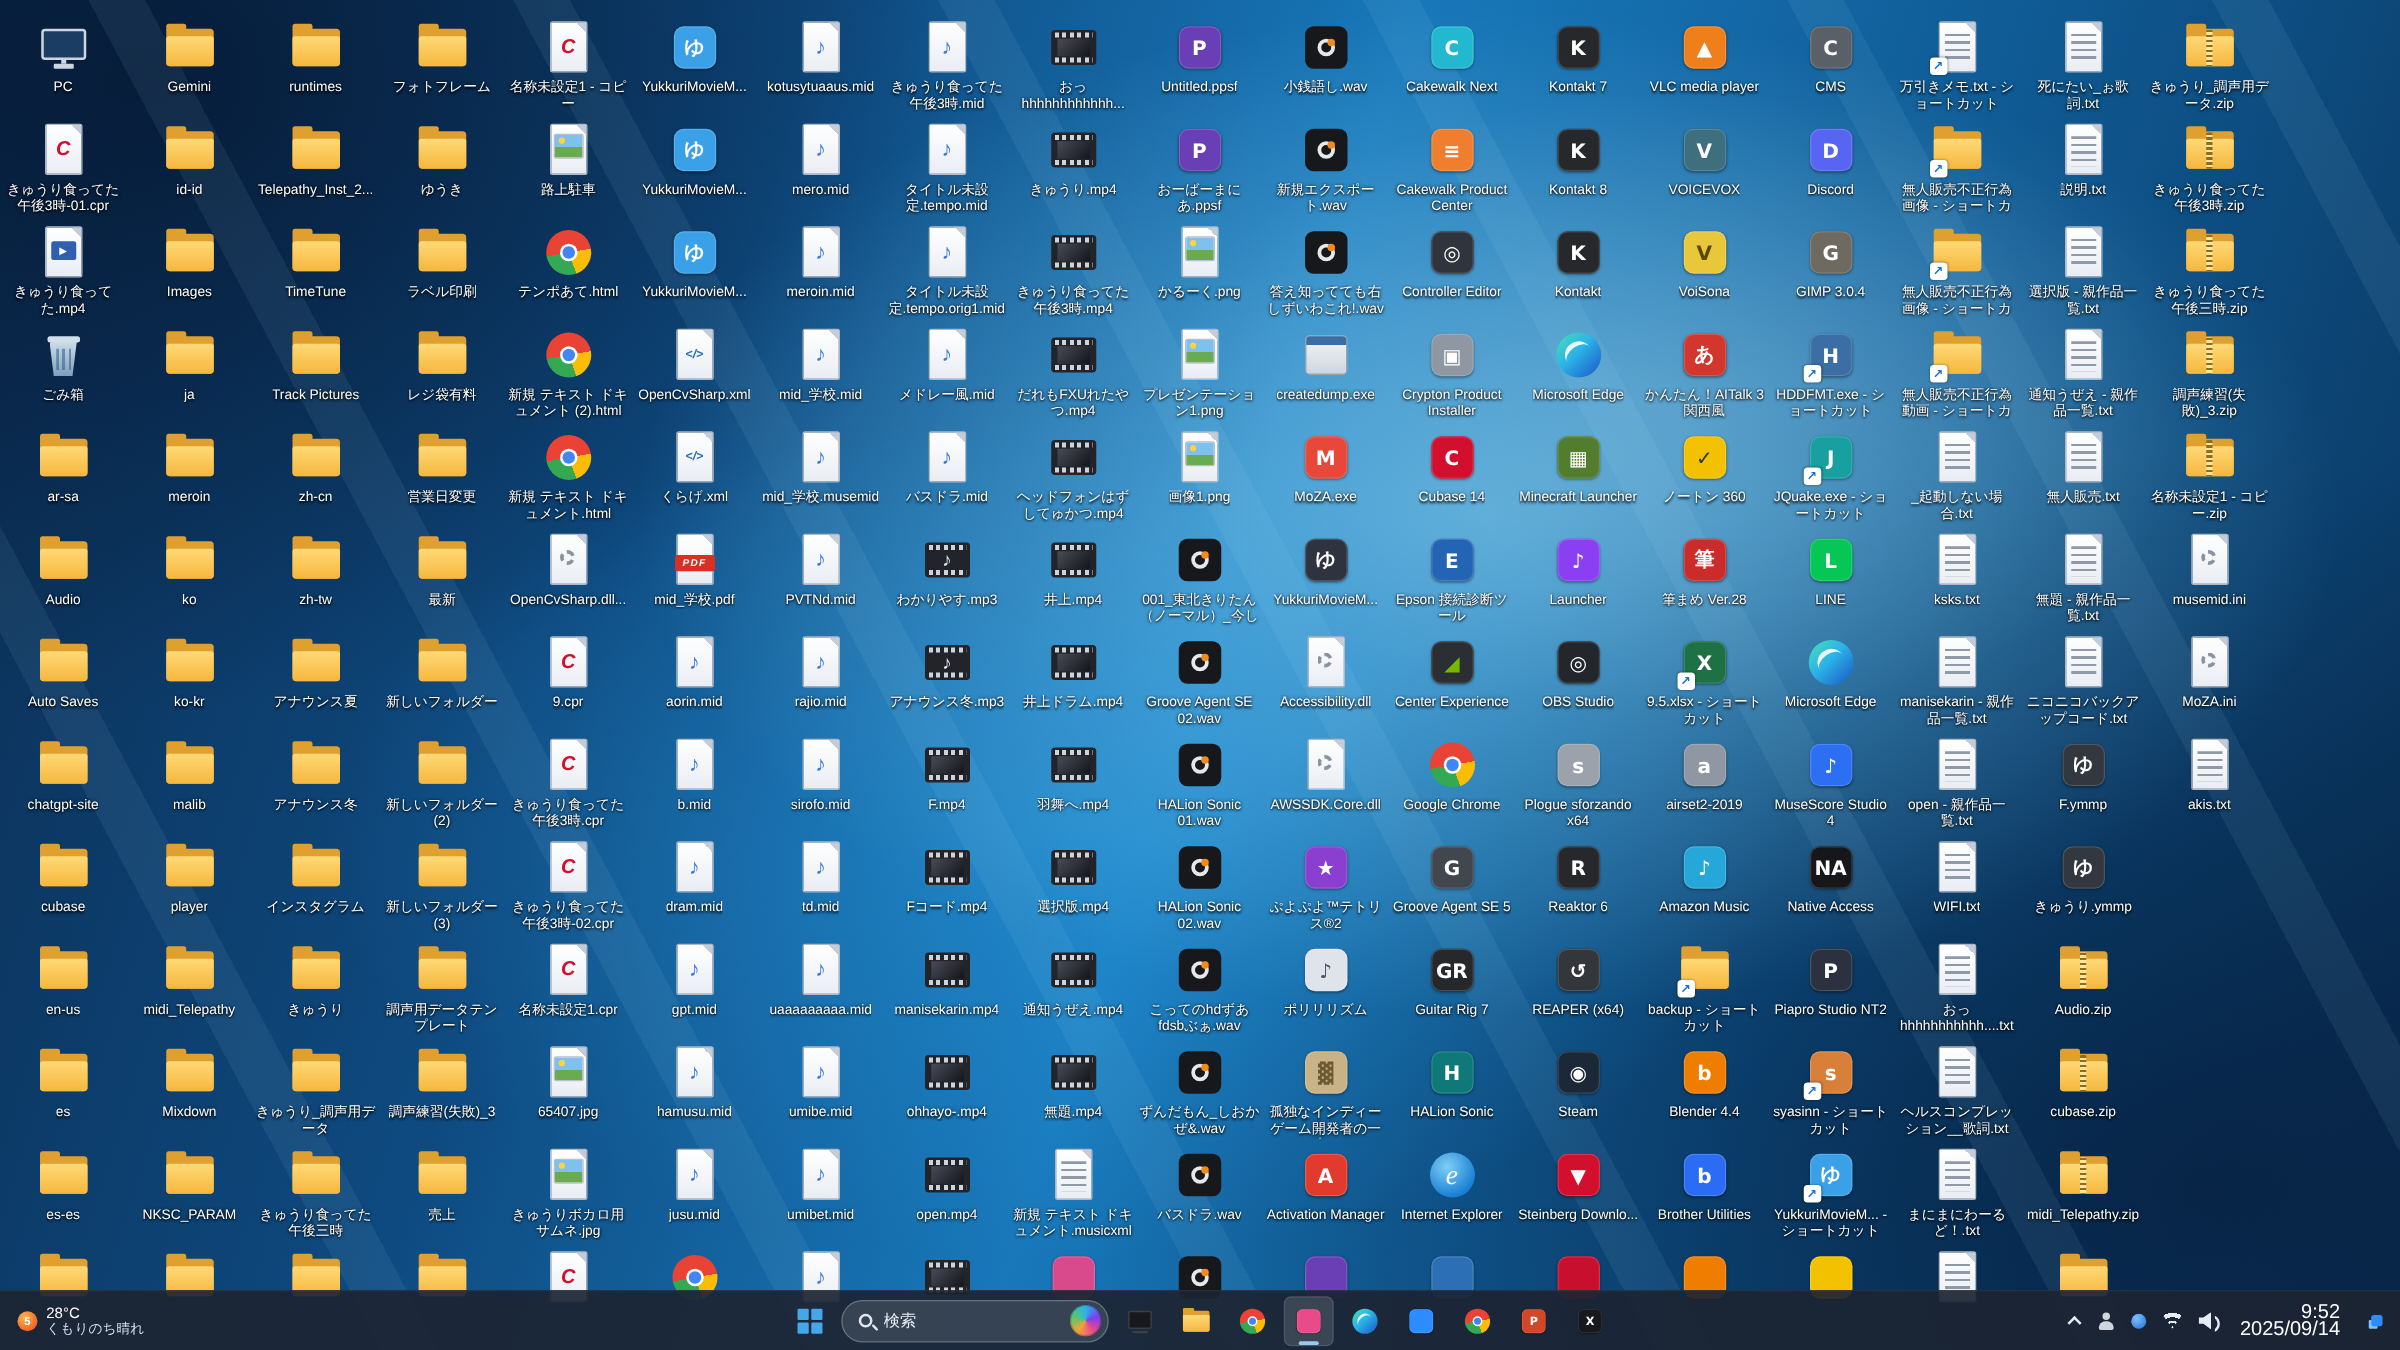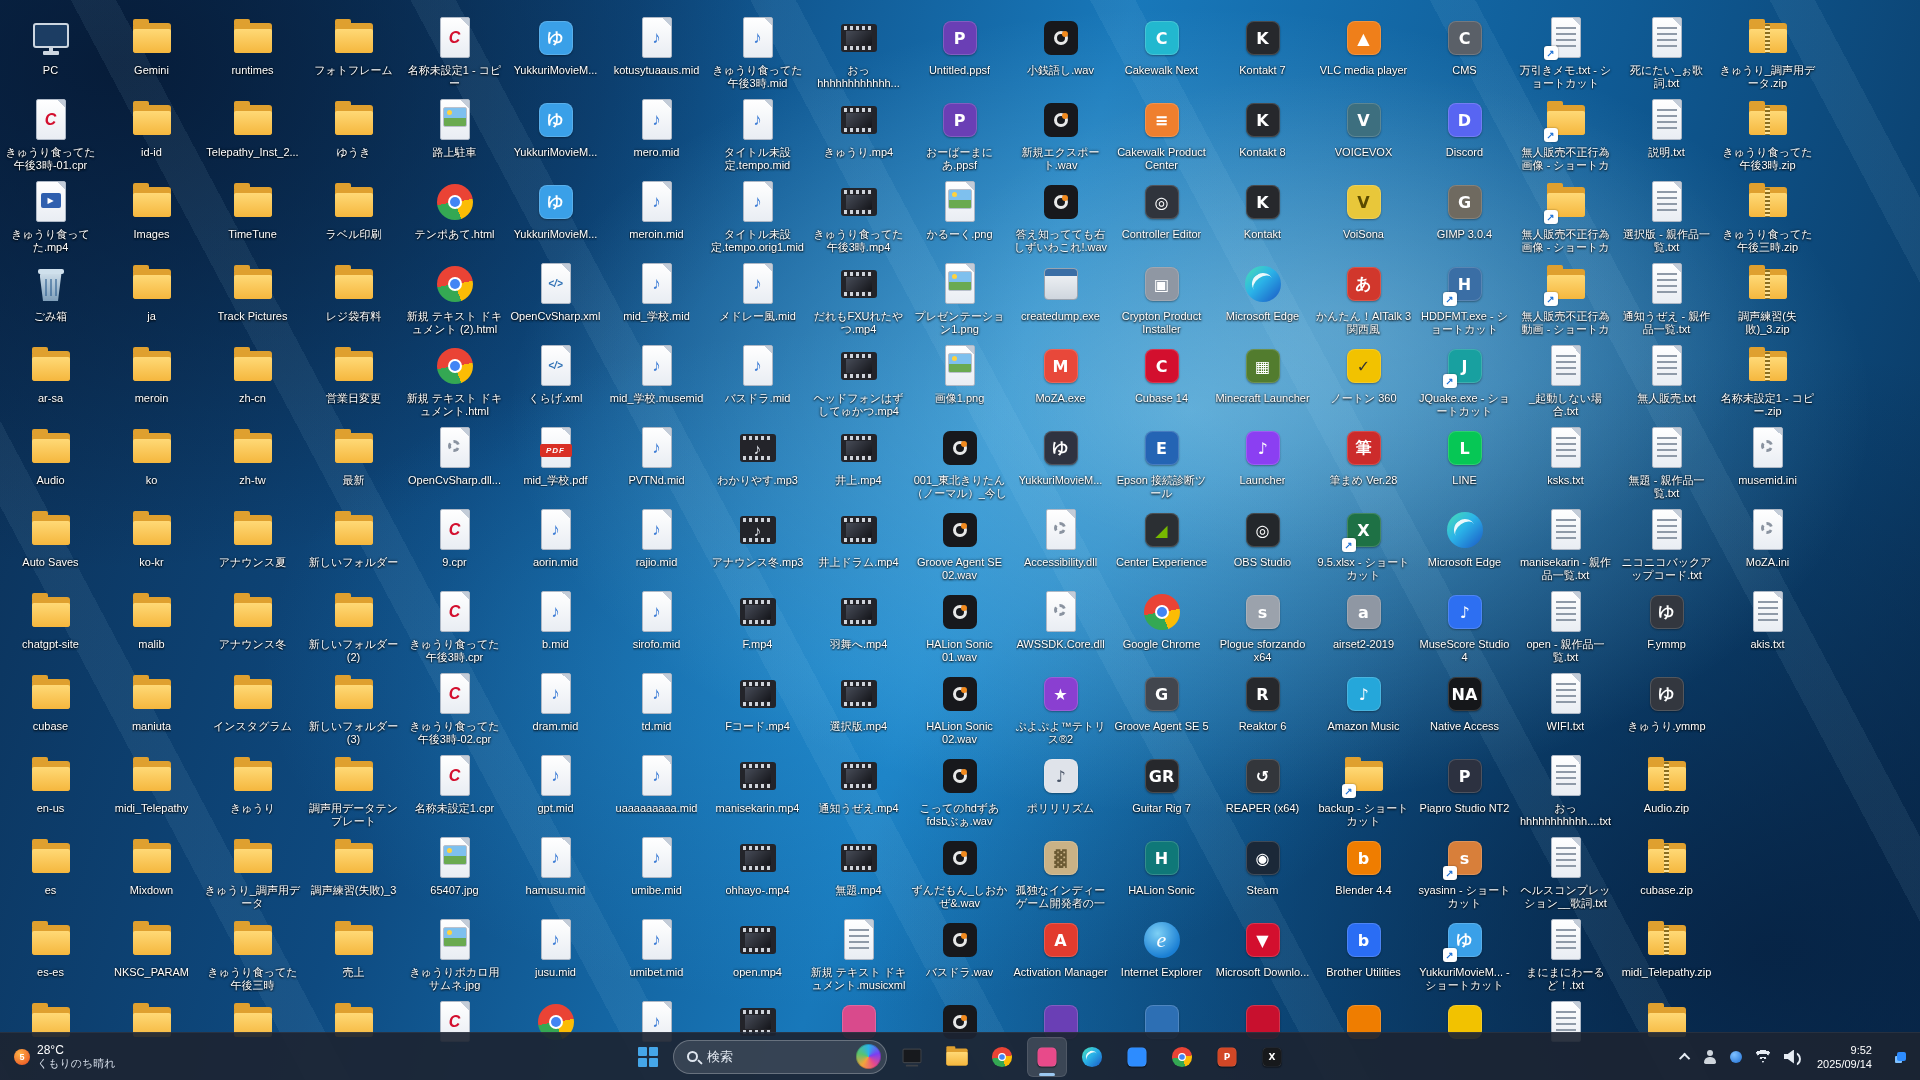--- a/index.html
+++ b/index.html
@@ -127,21 +127,21 @@
 .person{width:16px;height:16px;position:relative;}
 .person::before{content:"";position:absolute;left:5px;top:1px;width:6px;height:6px;border-radius:50%;background:#cfd6dd;}
 .person::after{content:"";position:absolute;left:2px;top:8px;width:12px;height:7px;border-radius:6px 6px 2px 2px;background:#cfd6dd;}
 .bluedot{width:12px;height:12px;border-radius:50%;background:radial-gradient(circle at 35% 30%,#7ec0ff,#1f6fd4);}
 .wifi{width:18px;height:13px;clip-path:polygon(50% 100%,0 0,100% 0);
 background:repeating-radial-gradient(circle at 50% 100%, #e6ecf4 0 1.8px, transparent 1.8px 4.6px, #e6ecf4 4.6px 6.4px, transparent 6.4px 9.2px, #e6ecf4 9.2px 11px, transparent 11px);}
 .vol{width:17px;height:14px;position:relative;}
 .vol::before{content:"";position:absolute;left:0;top:0;width:10px;height:14px;background:#e6ecf4;
 clip-path:polygon(0 32%,38% 32%,100% 0,100% 100%,38% 68%,0 68%);}
 .vol::after{content:"";position:absolute;right:0;top:2px;width:7px;height:10px;border:2px solid #e6ecf4;border-left:none;border-radius:0 8px 8px 0;clip-path:inset(0 0 0 55%);}
-.clock{display:flex;flex-direction:column;align-items:flex-end;color:#fff;font-size:11px;line-height:14px;cursor:pointer;padding:2px 4px;border-radius:4px;}
+.clock{display:flex;flex-direction:column;align-items:flex-end;color:#fff;font-size:16px;line-height:14px;cursor:pointer;padding:2px 4px;border-radius:4px;}
 .notif{width:26px;height:26px;border-radius:4px;display:flex;align-items:center;justify-content:center;cursor:pointer;}
 .ndot{width:9px;height:9px;border-radius:2px;background:#2d8cff;box-shadow:-3px 3px 0 -1px #7ec0ff;}
 </style>
 </head>
 <body>
 
 <div id="wallpaper"></div>
 
 <div id="desktop">
     <div class="desktop-icon">
@@ -289,21 +289,21 @@
         <i class="a"></i>
         <i class="b"></i>
       </div>
       <div class="icon-label">malib</div>
     </div>
     <div class="desktop-icon">
       <div class="icon-glyph t-folder">
         <i class="a"></i>
         <i class="b"></i>
       </div>
-      <div class="icon-label">maniuta</div>
+      <div class="icon-label">player</div>
     </div>
     <div class="desktop-icon">
       <div class="icon-glyph t-folder">
         <i class="a"></i>
         <i class="b"></i>
       </div>
       <div class="icon-label">midi_Telepathy</div>
     </div>
     <div class="desktop-icon">
       <div class="icon-glyph t-folder">
@@ -1343,21 +1343,21 @@
         <span class="glyph-char">◉</span>
       </div>
       <div class="icon-label">Steam</div>
     </div>
     <div class="desktop-icon">
       <div class="icon-glyph t-app" style="--app-color: #d30f2e;">
         <i class="a"></i>
         <i class="b"></i>
         <span class="glyph-char">▼</span>
       </div>
-      <div class="icon-label">Microsoft Downlo...</div>
+      <div class="icon-label">Steinberg Downlo...</div>
     </div>
     <div class="desktop-icon">
       <div class="icon-glyph t-app" style="--app-color: #c8102e;">
         <i class="a"></i>
         <i class="b"></i>
       </div>
       <div class="icon-label"></div>
     </div>
     <div class="desktop-icon">
       <div class="icon-glyph t-app" style="--app-color: #ef7f1a;">

